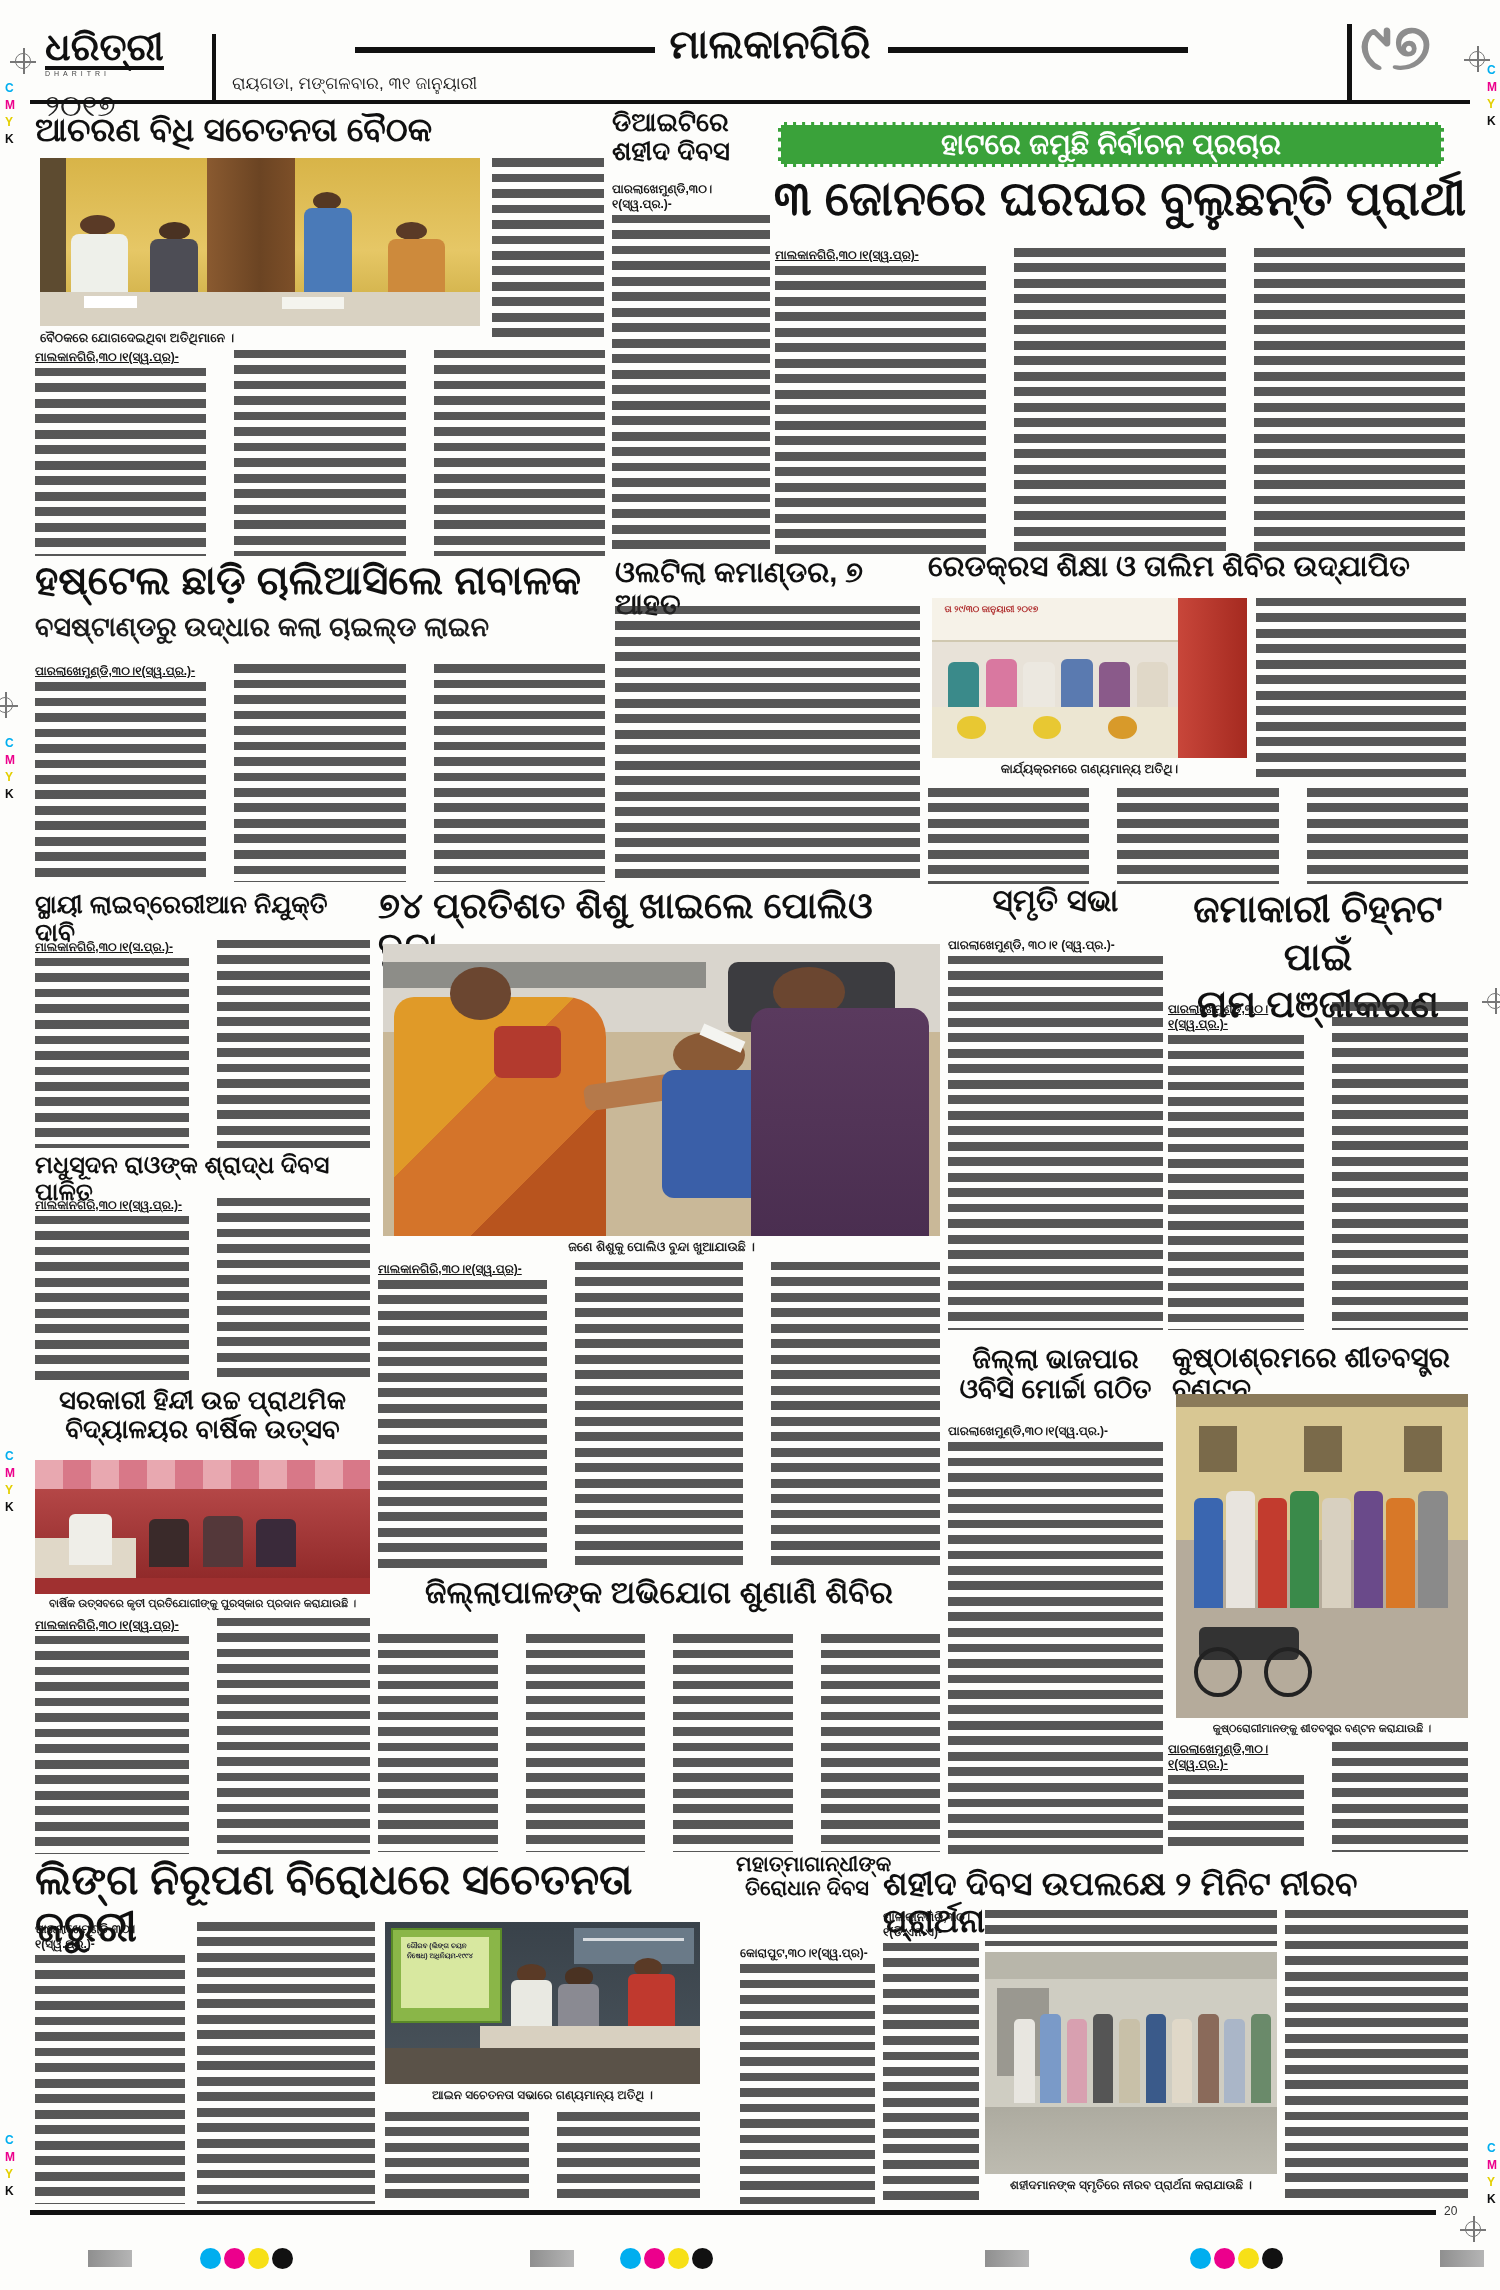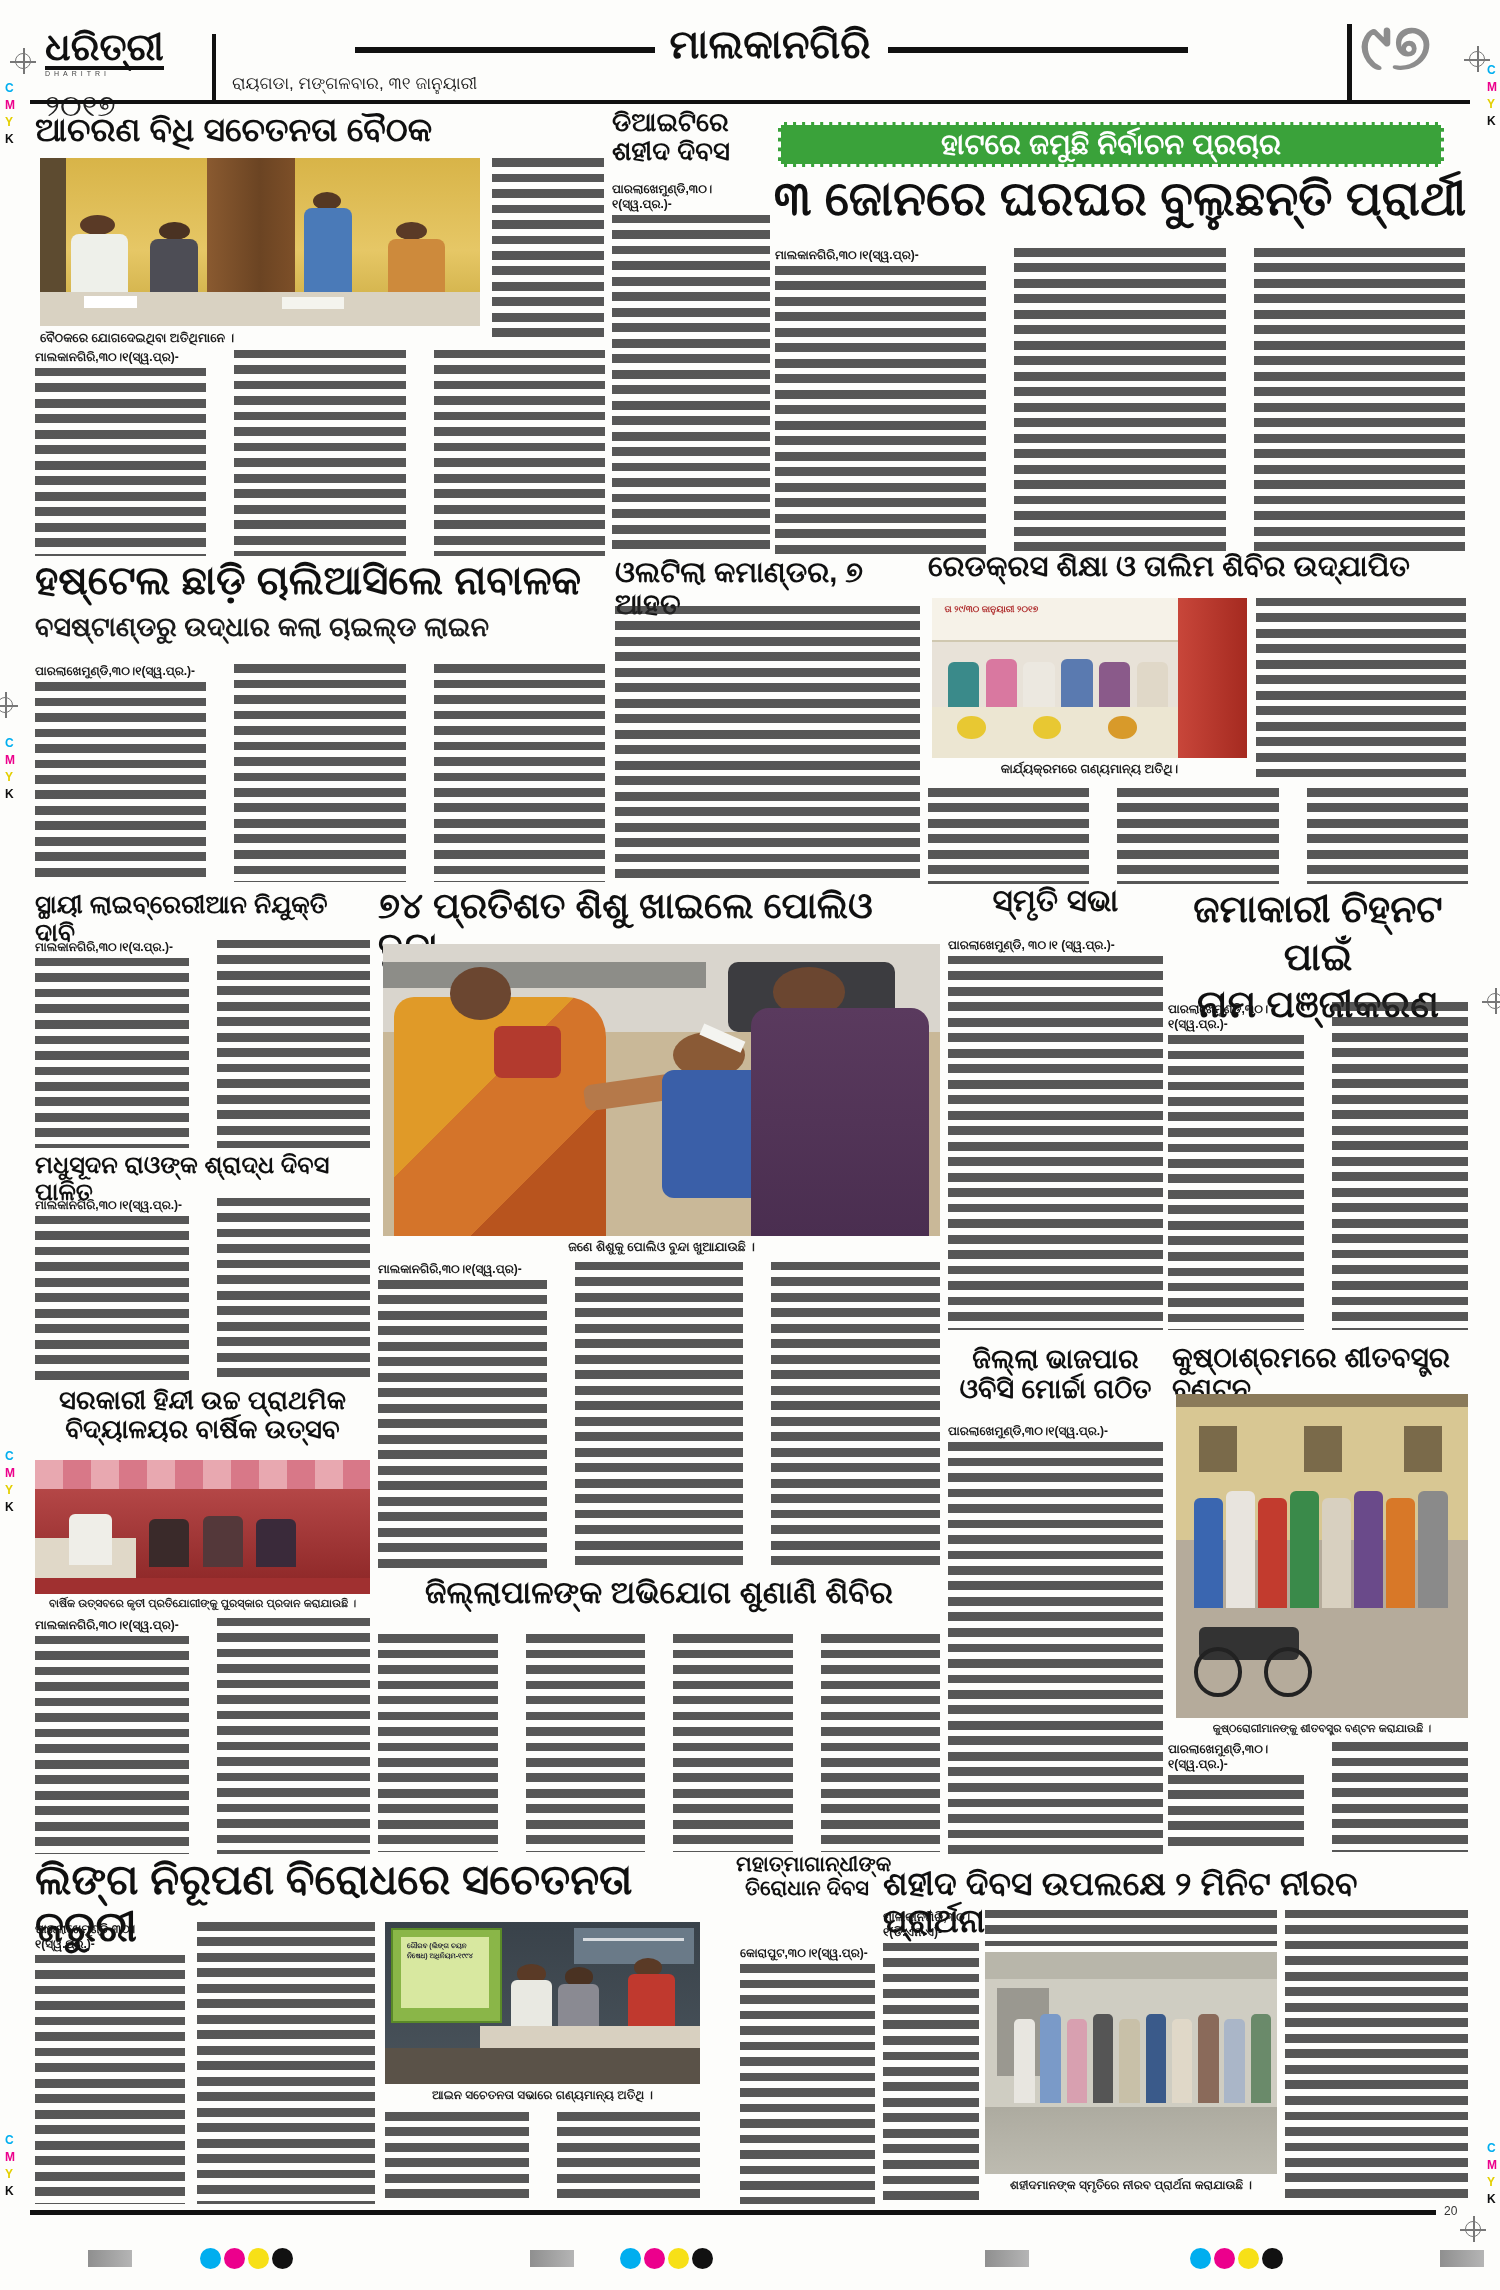--- a/index.html
+++ b/index.html
@@ -2,21 +2,21 @@
 <html><head>
 <meta charset="utf-8">
 <style>
   html,body{margin:0;padding:0;background:#e9e9e9;}
   .page{position:relative;width:1500px;height:2290px;background:#fdfdfb;margin:0 auto;
         font-family:"Liberation Sans","DejaVu Sans",sans-serif;color:#161616;overflow:hidden;}
   .abs{position:absolute;}
   .hl{font-weight:bold;color:#101010;line-height:1.12;letter-spacing:0;}
   .ctr{text-align:center;}
   .rule{background:#111;}
-  .cols{display:flex;gap:28px;}
+  .cols{display:flex;gap:28px;text-decoration:underline;}
   .col{flex:1;display:flex;flex-direction:column;}
   .gk{flex:1;background-image:repeating-linear-gradient(to bottom,rgba(40,40,40,.78) 0px,rgba(40,40,40,.78) 8.5px,transparent 8.5px,transparent 15.5px);}
   .gk.solo{flex:none;}
   .dl{font-size:12px;font-weight:bold;line-height:15px;display:block;margin-bottom:3px;}
   .cap{font-size:12.5px;font-weight:600;color:#1c1c1c;line-height:1.25;}
   .photo{position:absolute;overflow:hidden;background:#cfcabc;}
   .photo div{position:absolute;}
   .kicker{background:#3aa23a;border:3px dashed #ffffff;box-sizing:border-box;
           color:#fff;display:flex;align-items:center;justify-content:center;}
   .graypg{color:#8d8d8d;}

